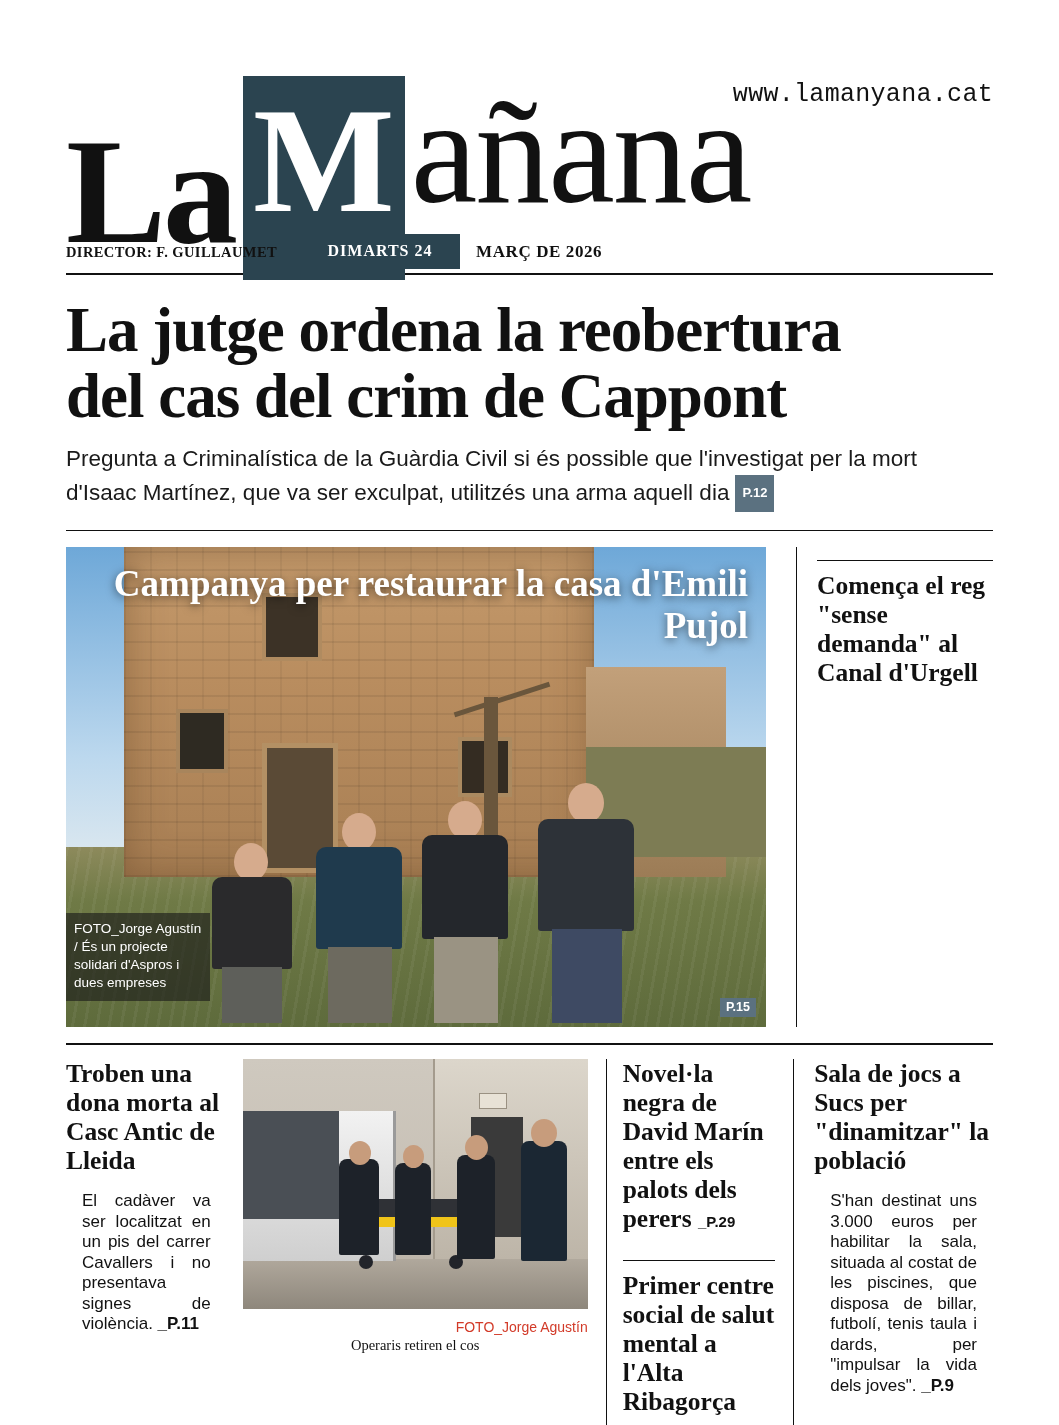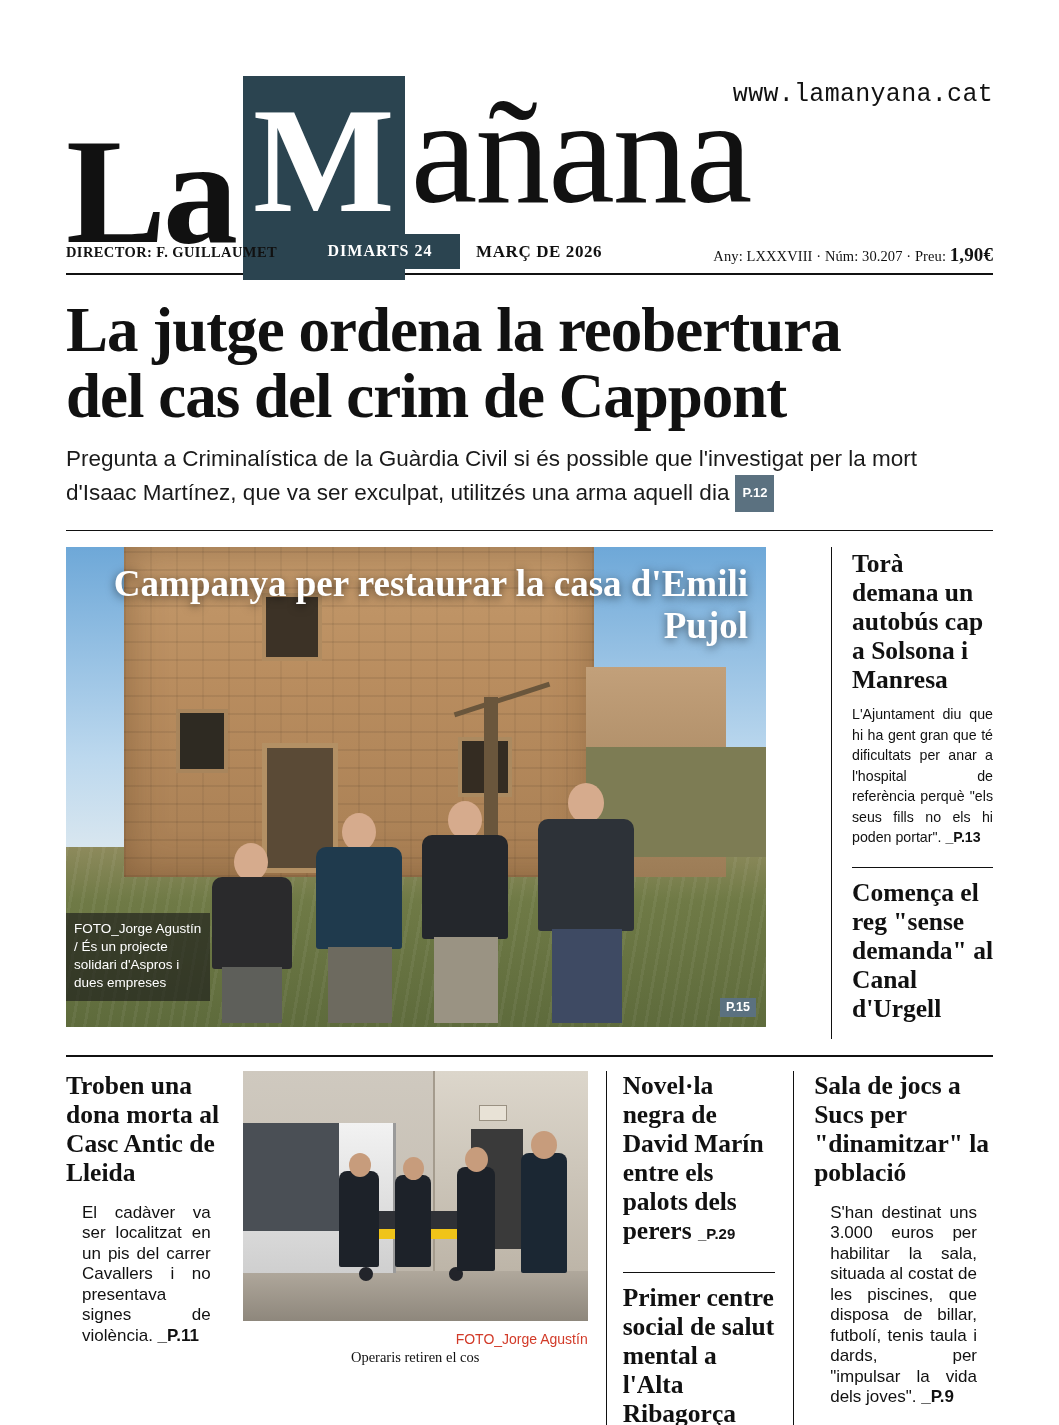--- a/index.html
+++ b/index.html
@@ -148,21 +148,20 @@
     font-weight: bold;
     padding: 2px 7px 3px 7px;
     vertical-align: 3px;
     margin-left: 6px;
   }
 
   
   .main-grid {
     display: flex;
     margin-top: 16px;
-    gap: 35px;
   }
   .col-left {
     width: 700px;
   }
   .col-right {
     width: 197px;
     margin-left: 30px;
     border-left: 1px solid #111;
     padding-left: 20px;
   }
@@ -421,24 +420,20 @@
 
     <div class="logo-row">
       <span class="logo-la">La</span>
       <span class="logo-mbox">M</span>
       <span class="logo-anana">añana</span>
     </div>
 
     <div class="credits">DIRECTOR: F. GUILLAUMET</div>
     <div class="datebox">DIMARTS 24</div>
     <div class="dateline">MARÇ DE 2026</div>
-    <div class="issue">
-      <span>Any: LXXXVIII · Núm: 30.207 · Preu:</span>
-      <span class="price">1,90€</span>
-    </div>
   </div>
 
   <div class="rule"></div>
 
   <div class="lead">
     <h1>
       <span>La jutge ordena la reobertura</span><br>
       <span>del cas del crim de Cappont</span>
     </h1>
     <p class="sub">
@@ -486,27 +481,20 @@
           <div class="p-legs" style="left:16px; top:146px; width:70px; height:94px; background:#3e4a63;"></div>
         </div>
 
         <div class="photo-headline">Campanya per restaurar la casa d'Emili Pujol</div>
         <div class="photo-caption">FOTO_Jorge Agustín / És un projecte solidari d'Aspros i dues empreses</div>
         <div class="photo-tag">P.15</div>
       </div>
     </div>
 
     <div class="col-right">
-      <div class="rc-item">
-        <div class="rc-title">Torà demana un autobús cap a Solsona i Manresa</div>
-        <p class="rc-body">
-          <span>L'Ajuntament diu que hi ha gent gran que té dificultats per anar a l'hospital de referència perquè "els seus fills no els hi poden portar".</span>
-          <span class="pref">_P.13</span>
-        </p>
-      </div>
 
       <div class="rc-sep"></div>
 
       <div class="rc-item">
         <div class="rc-title">Comença el reg "sense demanda" al Canal d'Urgell</div>
       </div>
     </div>
   </div>
 
   <div class="bottom-rule"></div>

